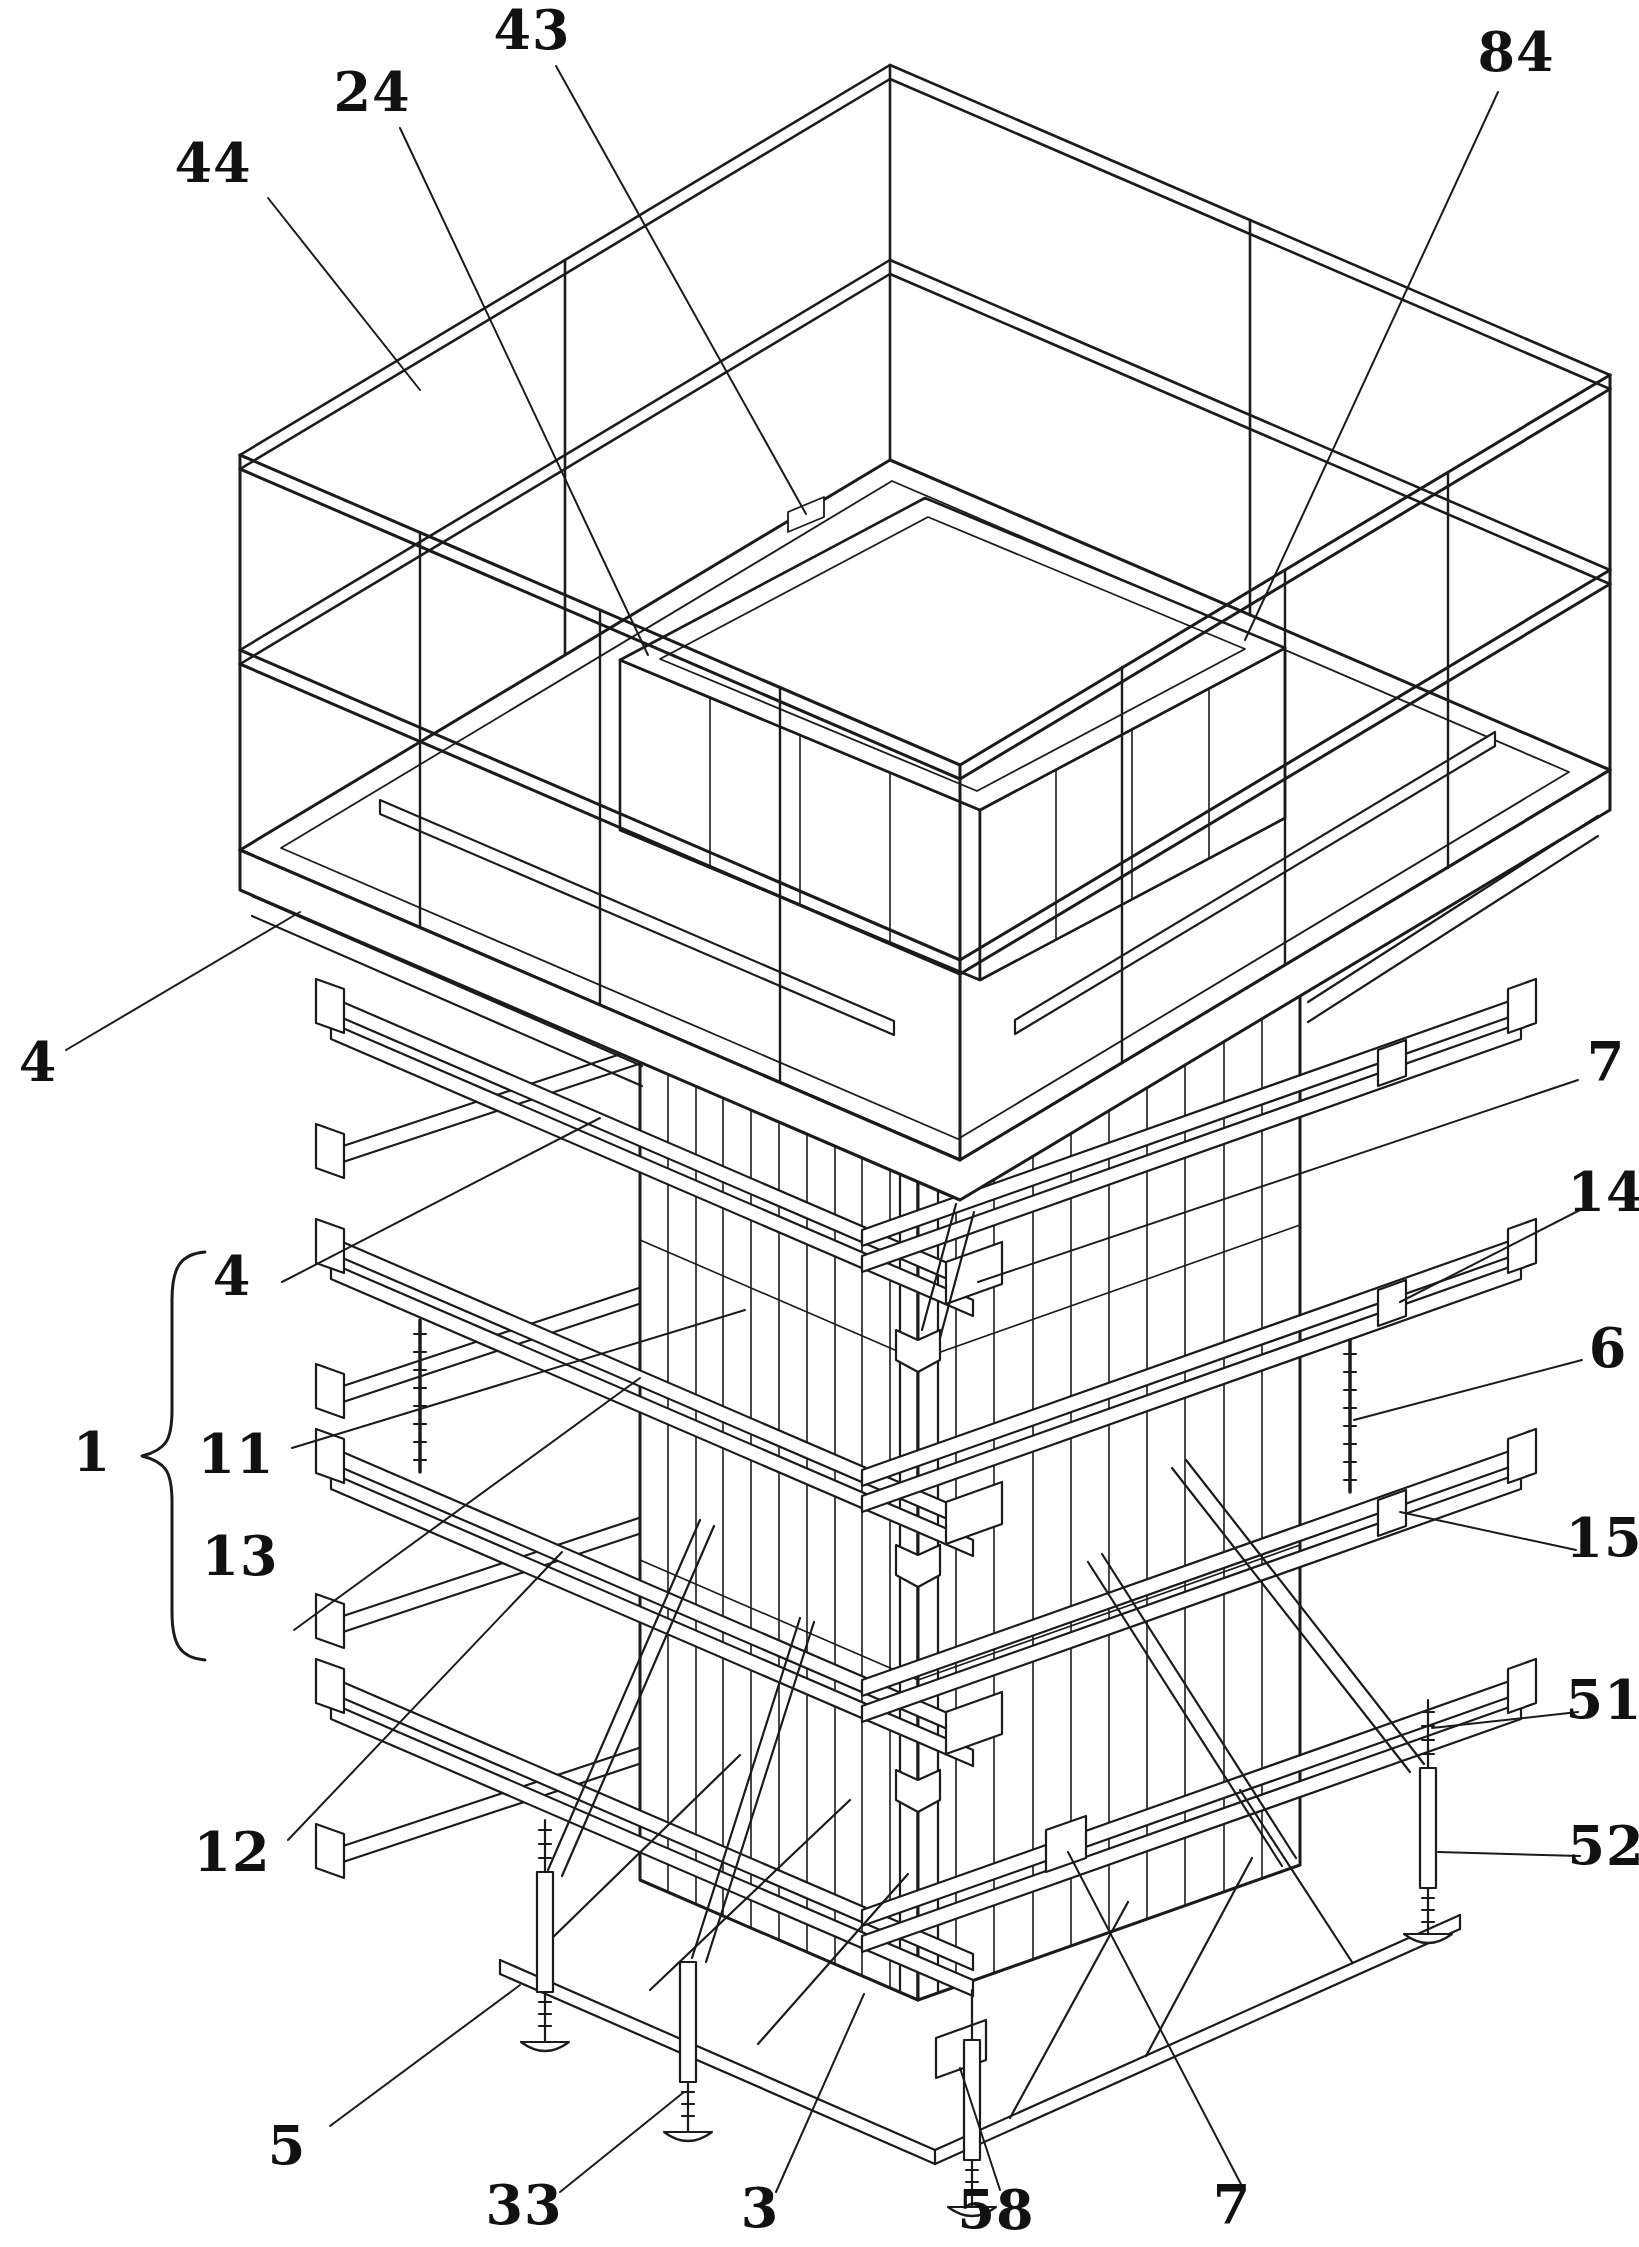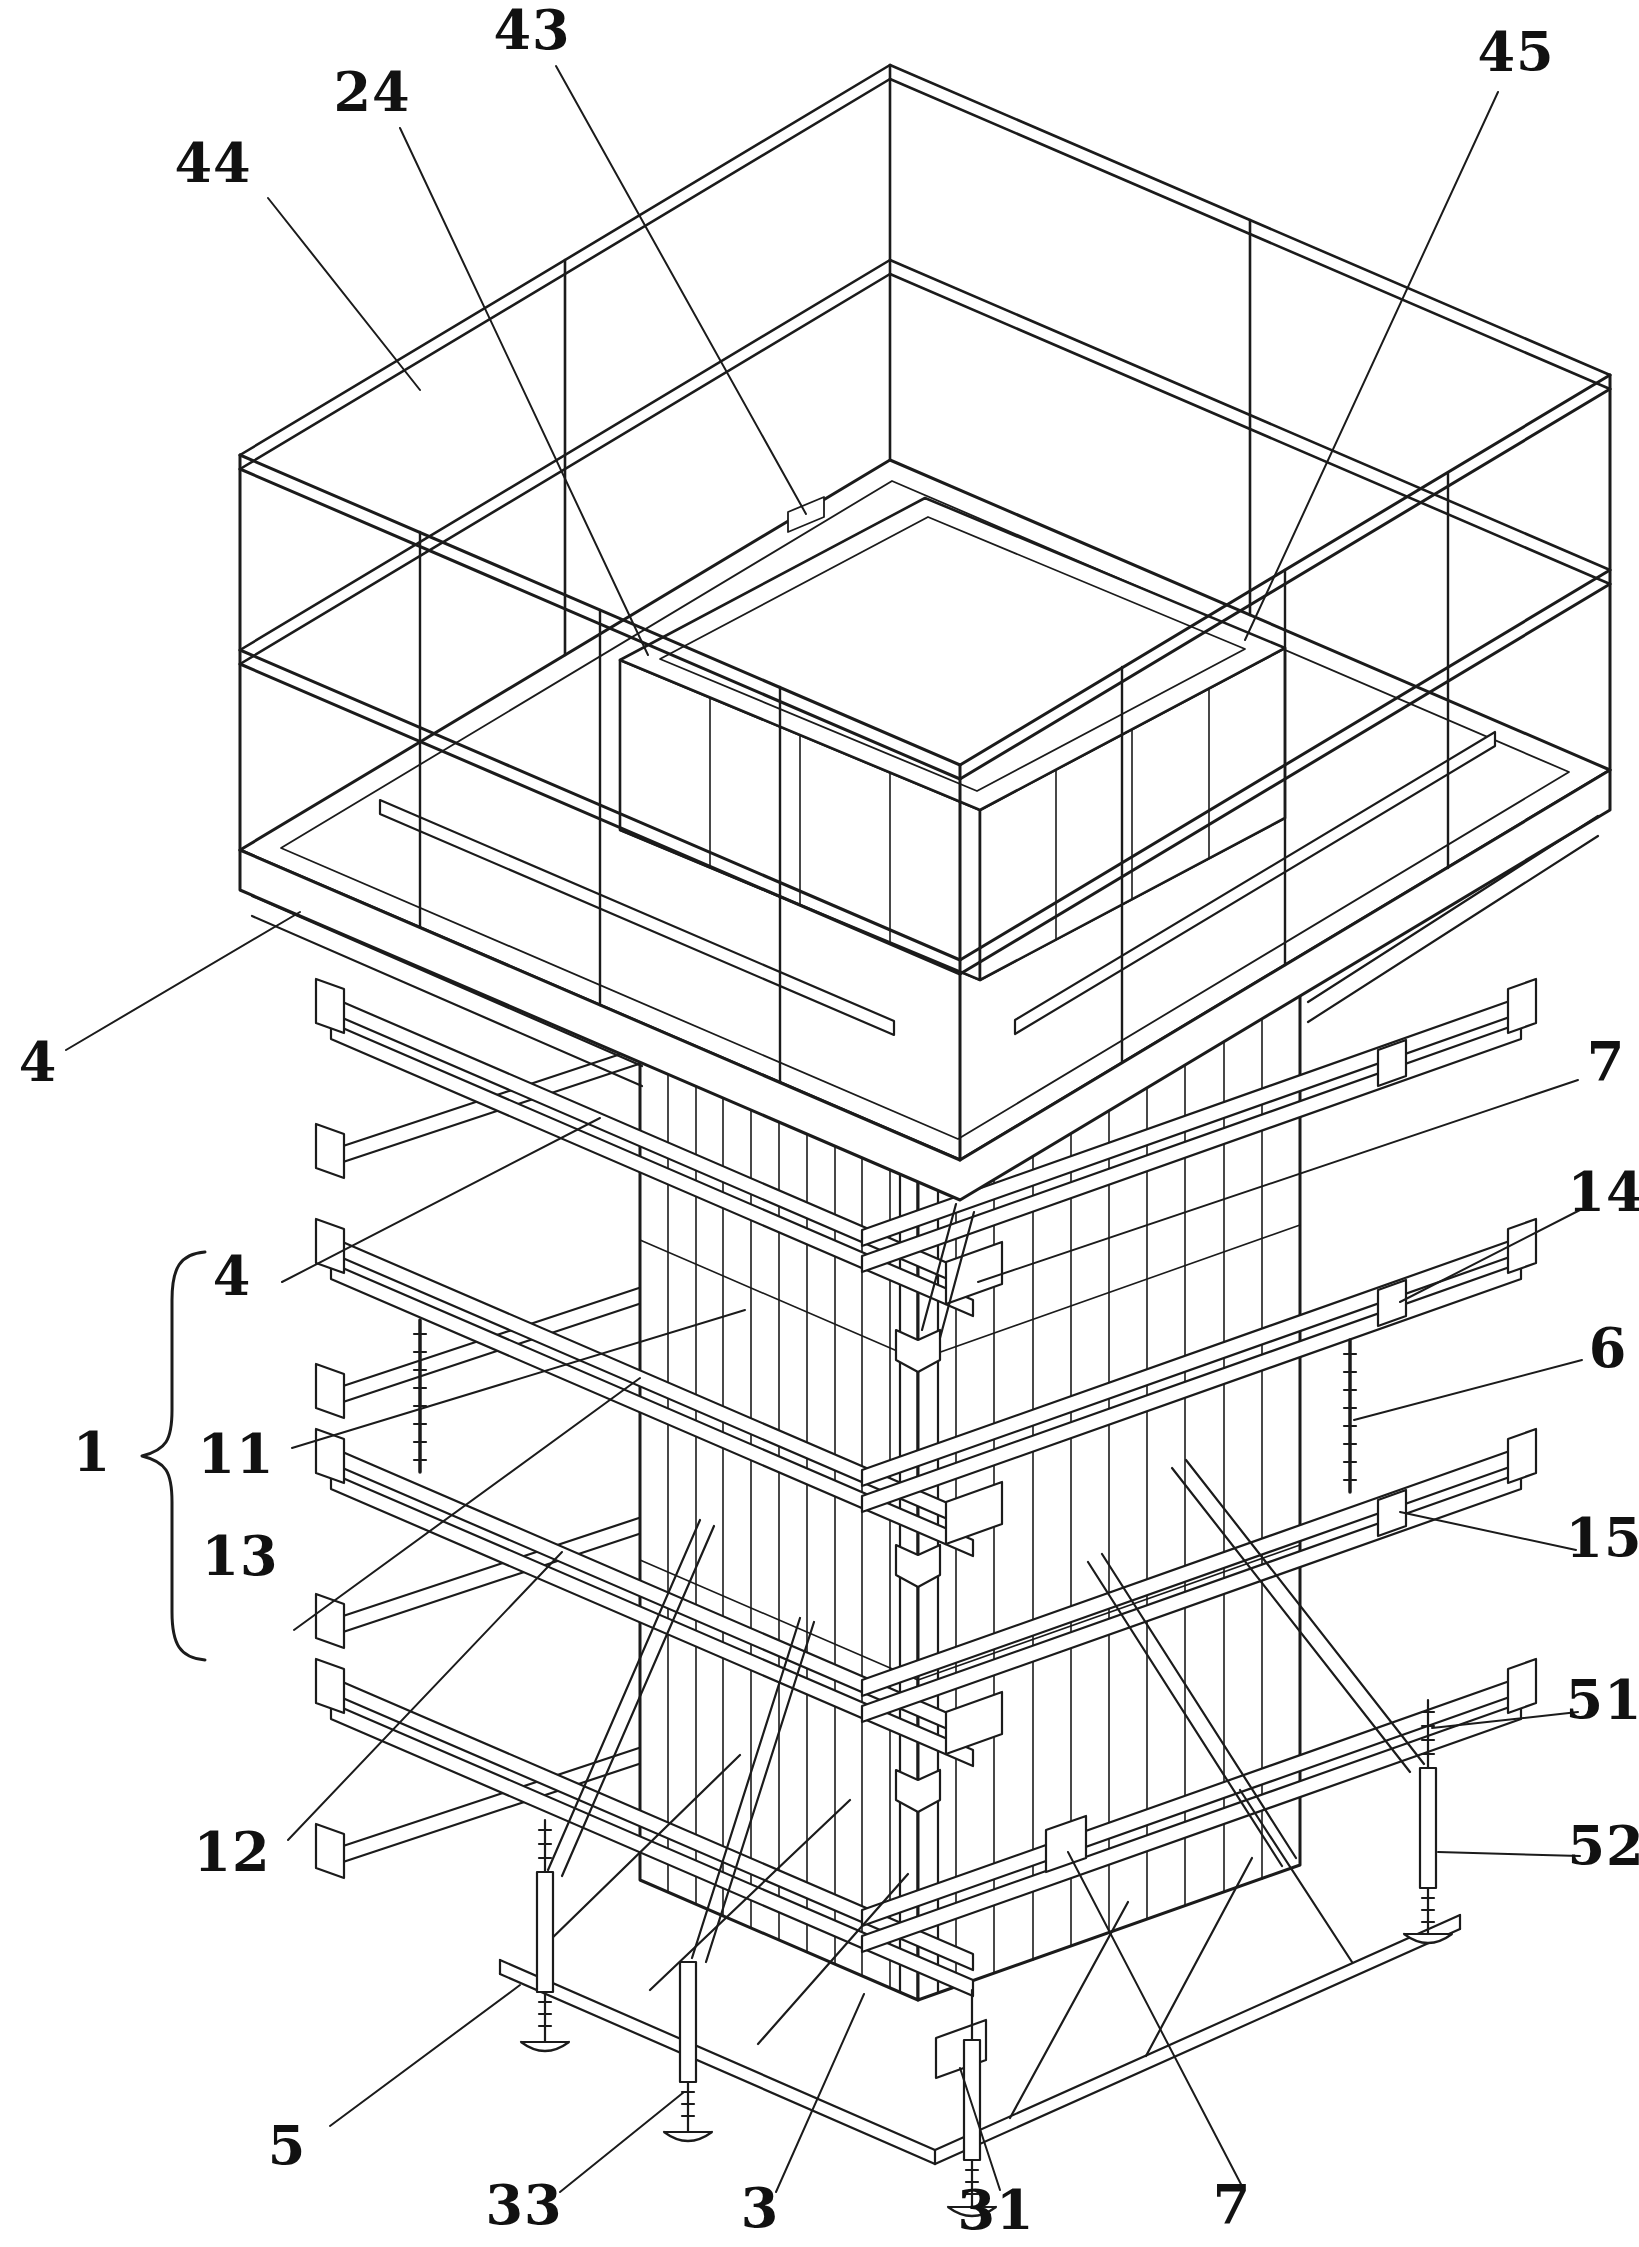--- a/index.html
+++ b/index.html
@@ -286,32 +286,32 @@
     </g>
 
     <path stroke-width="3" d="M205,1252 C180,1254 172,1268 172,1300 L172,1410 C172,1440 166,1450 142,1456
              C166,1462 172,1472 172,1502 L172,1612 C172,1644 180,1658 205,1660"></path>
   </g>
 </svg>
 
 <div class="ref-label" style="left:213px;top:163px">44</div>
 <div class="ref-label" style="left:372px;top:92px">24</div>
 <div class="ref-label" style="left:532px;top:30px">43</div>
-<div class="ref-label" style="left:1516px;top:52px">45</div>
+<div class="ref-label" style="left:1516px;top:52px">84</div>
 <div class="ref-label" style="left:38px;top:1062px">4</div>
 <div class="ref-label" style="left:1606px;top:1062px">7</div>
 <div class="ref-label" style="left:1606px;top:1192px">14</div>
 <div class="ref-label" style="left:232px;top:1276px">4</div>
 <div class="ref-label" style="left:1608px;top:1348px">6</div>
 <div class="ref-label" style="left:236px;top:1454px">11</div>
 <div class="ref-label" style="left:92px;top:1452px">1</div>
 <div class="ref-label" style="left:1604px;top:1538px">15</div>
 <div class="ref-label" style="left:240px;top:1556px">13</div>
 <div class="ref-label" style="left:1604px;top:1700px">51</div>
 <div class="ref-label" style="left:232px;top:1852px">12</div>
 <div class="ref-label" style="left:1606px;top:1846px">52</div>
 <div class="ref-label" style="left:287px;top:2146px">5</div>
 <div class="ref-label" style="left:524px;top:2205px">33</div>
 <div class="ref-label" style="left:760px;top:2208px">3</div>
-<div class="ref-label" style="left:996px;top:2210px">31</div>
+<div class="ref-label" style="left:996px;top:2210px">58</div>
 <div class="ref-label" style="left:1232px;top:2205px">7</div>
 
 </div>
 
 </body></html>

